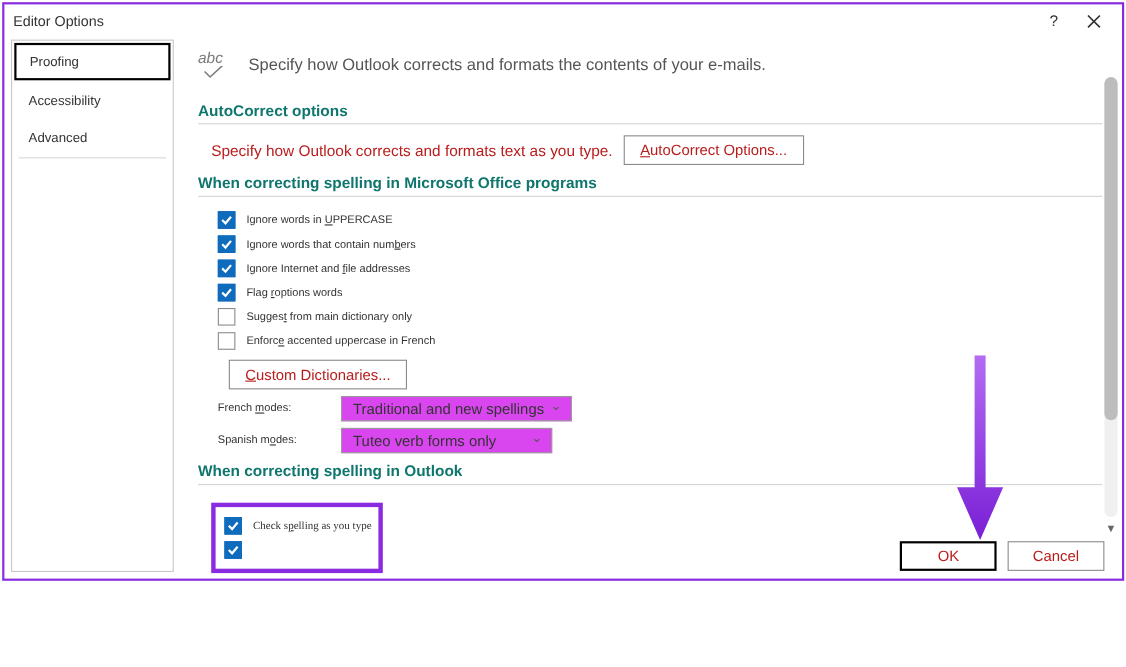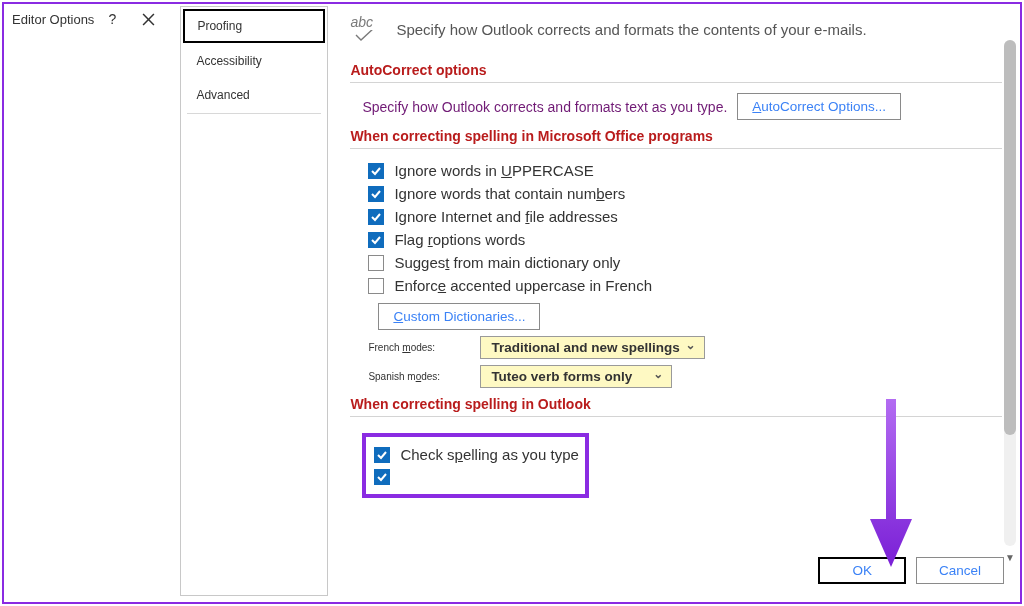--- a/index.html
+++ b/index.html
@@ -7,26 +7,26 @@
   font-family: "Segoe UI", Tahoma, sans-serif;
   font-size: 13px;
   color: #333;
   background: #fff;
   width: 1024px;
   height: 606px;
   overflow: hidden;
 }
 .dialog {
   width: 1020px;
-  height: 602px;
+  height: 526px;
   margin: 2px;
   border: 2px solid #8a2be2;
   position: relative;
   display: flex;
-  flex-direction: row;
+  flex-direction: column;
   background: #fff;
   justify-content: flex-end;
 }
 .titlebar {
   display: flex;
   align-items: center;
   height: 30px;
   padding: 0 8px;
 }
 .titlebar .title { font-size: 13px; color: #333; }
@@ -83,43 +83,43 @@
   width: 32px; height: 30px;
   color: #7a7a7a;
   position: relative;
 }
 .abc-icon .abc { font-size: 14px; font-family: "Segoe UI", sans-serif; color: #7a7a7a; font-style: italic; }
 .abc-icon svg { position: absolute; left: 4px; top: 16px; }
 .intro-text { font-size: 15px; color: #555; }
 .section-header {
   font-size: 14px;
   font-weight: 700;
-  color: #b91c1c;
+  color: #0f766e;
   margin-top: 8px;
   margin-bottom: 4px;
 }
 .section-rule {
   border: none;
   border-top: 1px solid #d4d4d4;
   margin-bottom: 10px;
 }
 .section-body { padding-left: 12px; }
 .opt-row {
   display: flex;
   align-items: center;
   gap: 10px;
   margin-bottom: 8px;
 }
-.opt-text { font-size: 14px; color: #701a75; }
+.opt-text { font-size: 14px; color: #b91c1c; }
 .btn {
   border: 1px solid #8a8a8a;
   background: #fff;
   padding: 5px 14px;
   font-size: 13.5px;
-  color: #3b82f6;
+  color: #b91c1c;
   cursor: default;
   font-family: inherit;
 }
 .chk-row {
   display: flex;
   align-items: center;
   gap: 10px;
   padding: 3px 0;
   margin-left: 6px;
 }
@@ -130,52 +130,52 @@
   display: flex;
   align-items: center;
   justify-content: center;
   flex-shrink: 0;
 }
 .chk.checked {
   background: #0f6cbd;
   border-color: #0f6cbd;
 }
 .chk.checked svg { width: 12px; height: 12px; }
-.chk-label { font-size: 15px; color: #333; }
+.chk-label { font-size: 10px; color: #333; }
 .chk-label u { text-decoration: underline; }
 .dd-row {
   display: flex;
   align-items: center;
   gap: 8px;
   margin: 6px 0 6px 6px;
 }
 .dd-label { font-size: 10px; color: #333; width: 104px; }
 .dd {
   border: 1px solid #9a9a9a;
   padding: 3px 24px 3px 10px;
   font-size: 13.5px;
   color: #333;
   min-width: 192px;
   position: relative;
-  background: #fef9c3;
-  font-weight: bold;
+  background: #d946ef;
 }
 .dd::after {
   content: "⌄";
   position: absolute;
   right: 8px;
   top: 1px;
   font-size: 12px;
   color: #555;
 }
 .highlight-box {
   border: 4px solid #8a2be2;
   padding: 6px 6px 6px 2px;
   display: inline-block;
   margin-top: 6px;
+  font-family: Liberation Serif, serif;
 }
 .scrollbar {
   position: absolute;
   right: 4px;
   top: 36px;
   bottom: 56px;
   width: 12px;
 }
 .scroll-track {
   position: absolute;
@@ -198,21 +198,21 @@
   align-items: center;
   justify-content: center;
   color: #666;
   font-size: 10px;
 }
 .scroll-arrow.up { top: -2px; }
 .scroll-arrow.down { bottom: -18px; }
 .footer {
   position: absolute;
   right: 16px;
-  bottom: 18px;
+  bottom: 7px;
   display: flex;
   gap: 10px;
 }
 .footer .btn.ok { border: 2px solid #000; padding: 4px 32px; }
 .footer .btn.cancel { padding: 5px 22px; }
 .arrow-annotation {
   position: absolute;
   right: 104px;
   bottom: 30px;
   pointer-events: none;

